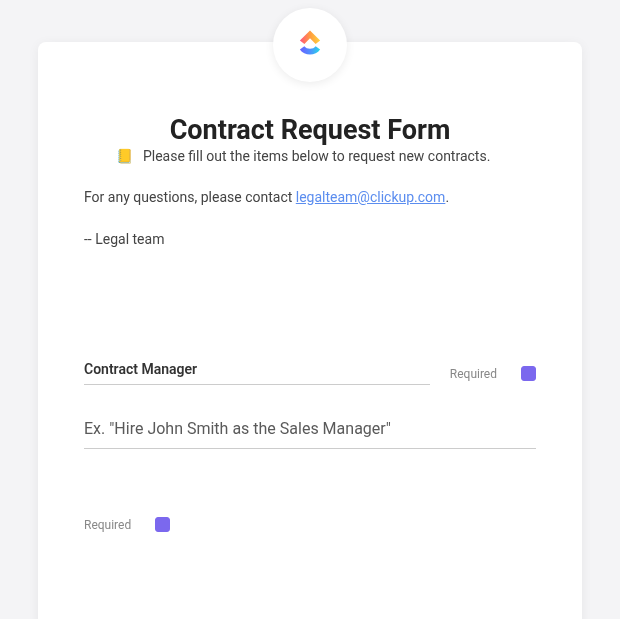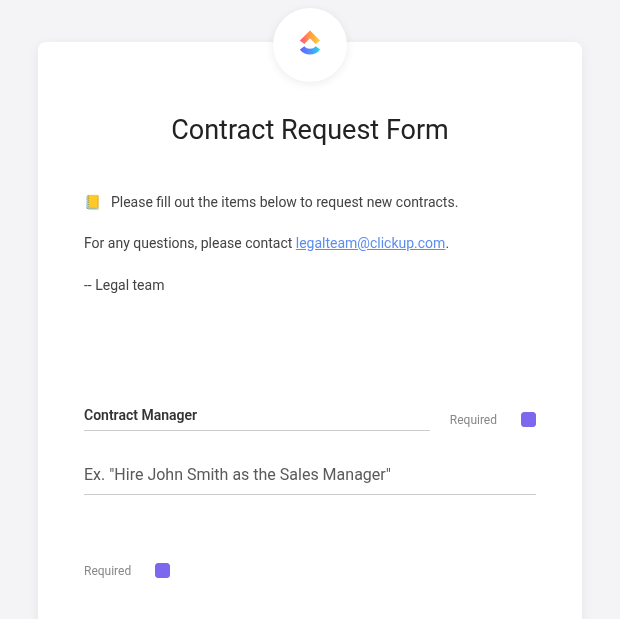--- a/index.html
+++ b/index.html
@@ -40,29 +40,29 @@
       align-items: center;
       justify-content: center;
     }
     .logo-badge svg {
       width: 36px;
       height: 36px;
     }
     .title {
       text-align: center;
       font-size: 27px;
-      font-weight: 400;
+      font-weight: 700;
       color: #222;
-      margin-bottom: 46px;
     }
     .intro {
       font-size: 14px;
       color: #444;
       line-height: 1.5;
       margin-bottom: 22px;
+      margin-left: 32px;
     }
     .intro .emoji {
       margin-right: 6px;
     }
     .contact-line {
       font-size: 14px;
       color: #444;
       margin-bottom: 26px;
     }
     .contact-line a {

